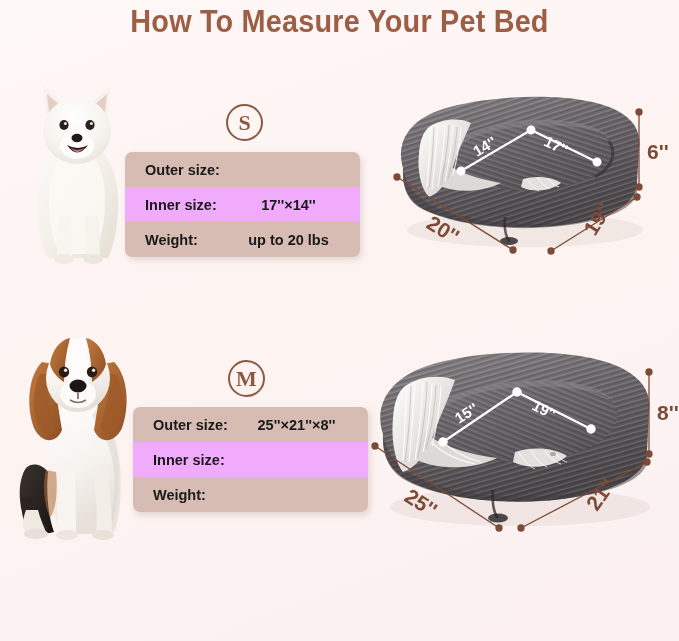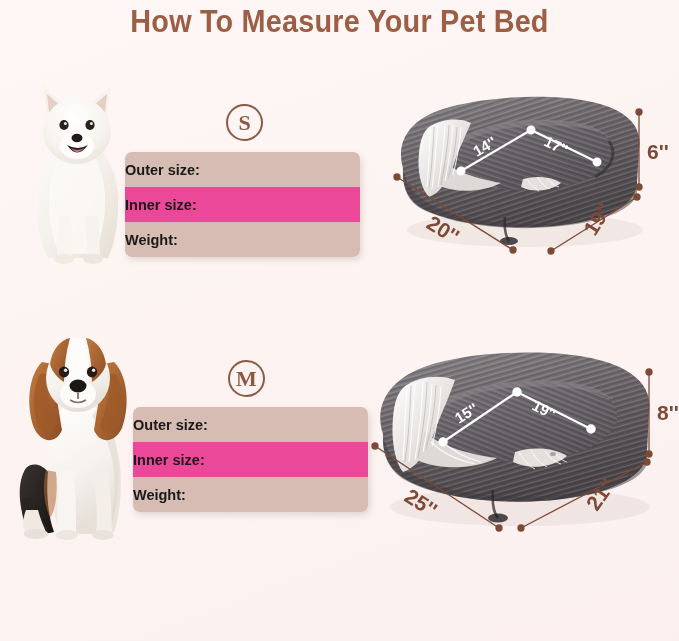--- a/index.html
+++ b/index.html
@@ -75,25 +75,25 @@
     border-radius: 7px;
     overflow: hidden;
     box-shadow: 2px 3px 6px rgba(140,110,100,0.22);
   }
   #table-s { left: 125px; top: 90px; }
   #table-m { left: 133px; top: 95px; }
   .spec-row {
     display: flex;
     align-items: center;
     height: 35px;
-    padding: 0 0;
+    padding: 0 20px;
     box-sizing: border-box;
   }
   .spec-row.shade { background: #d6bcb2; }
-  .spec-row.light { background: #ec4899; }
+  .spec-row.light { background: #f0abfc; }
   .spec-label {
     font-size: 14.5px;
     font-weight: bold;
     color: #191919;
     white-space: nowrap;
     flex: 0 0 auto;
     min-width: 92px;
   }
   .spec-value {
     font-size: 14.5px;
@@ -179,23 +179,25 @@
     </div>
 
     <div class="size-badge" id="badge-s">S</div>
 
     <div class="spec-table" id="table-s">
       <div class="spec-row shade">
         <span class="spec-label">Outer size:</span>
       </div>
       <div class="spec-row light">
         <span class="spec-label">Inner size:</span>
+        <span class="spec-value">17''×14''</span>
       </div>
       <div class="spec-row shade">
         <span class="spec-label">Weight:</span>
+        <span class="spec-value">up to 20 lbs</span>
       </div>
     </div>
 
     <div class="bed-wrap" id="bed-s">
       <svg width="294" height="205" viewBox="0 0 294 205">
         <defs>
           <linearGradient id="bedOutS" x1="0" y1="0" x2="0.4" y2="1">
             <stop offset="0%" stop-color="#8b868a"></stop>
             <stop offset="45%" stop-color="#6d686c"></stop>
             <stop offset="100%" stop-color="#4e4a4e"></stop>
@@ -386,20 +388,21 @@
         <path d="M60 73 L60 79" stroke="#6d625a" stroke-width="1.6" fill="none"></path>
         <path d="M52 80 Q60 85 68 80" stroke="#7d7168" stroke-width="1.5" fill="none"></path>
       </svg>
     </div>
 
     <div class="size-badge" id="badge-m">M</div>
 
     <div class="spec-table" id="table-m">
       <div class="spec-row shade">
         <span class="spec-label">Outer size:</span>
+        <span class="spec-value">25''×21''×8''</span>
       </div>
       <div class="spec-row light">
         <span class="spec-label">Inner size:</span>
       </div>
       <div class="spec-row shade">
         <span class="spec-label">Weight:</span>
       </div>
     </div>
 
     <div class="bed-wrap" id="bed-m">

